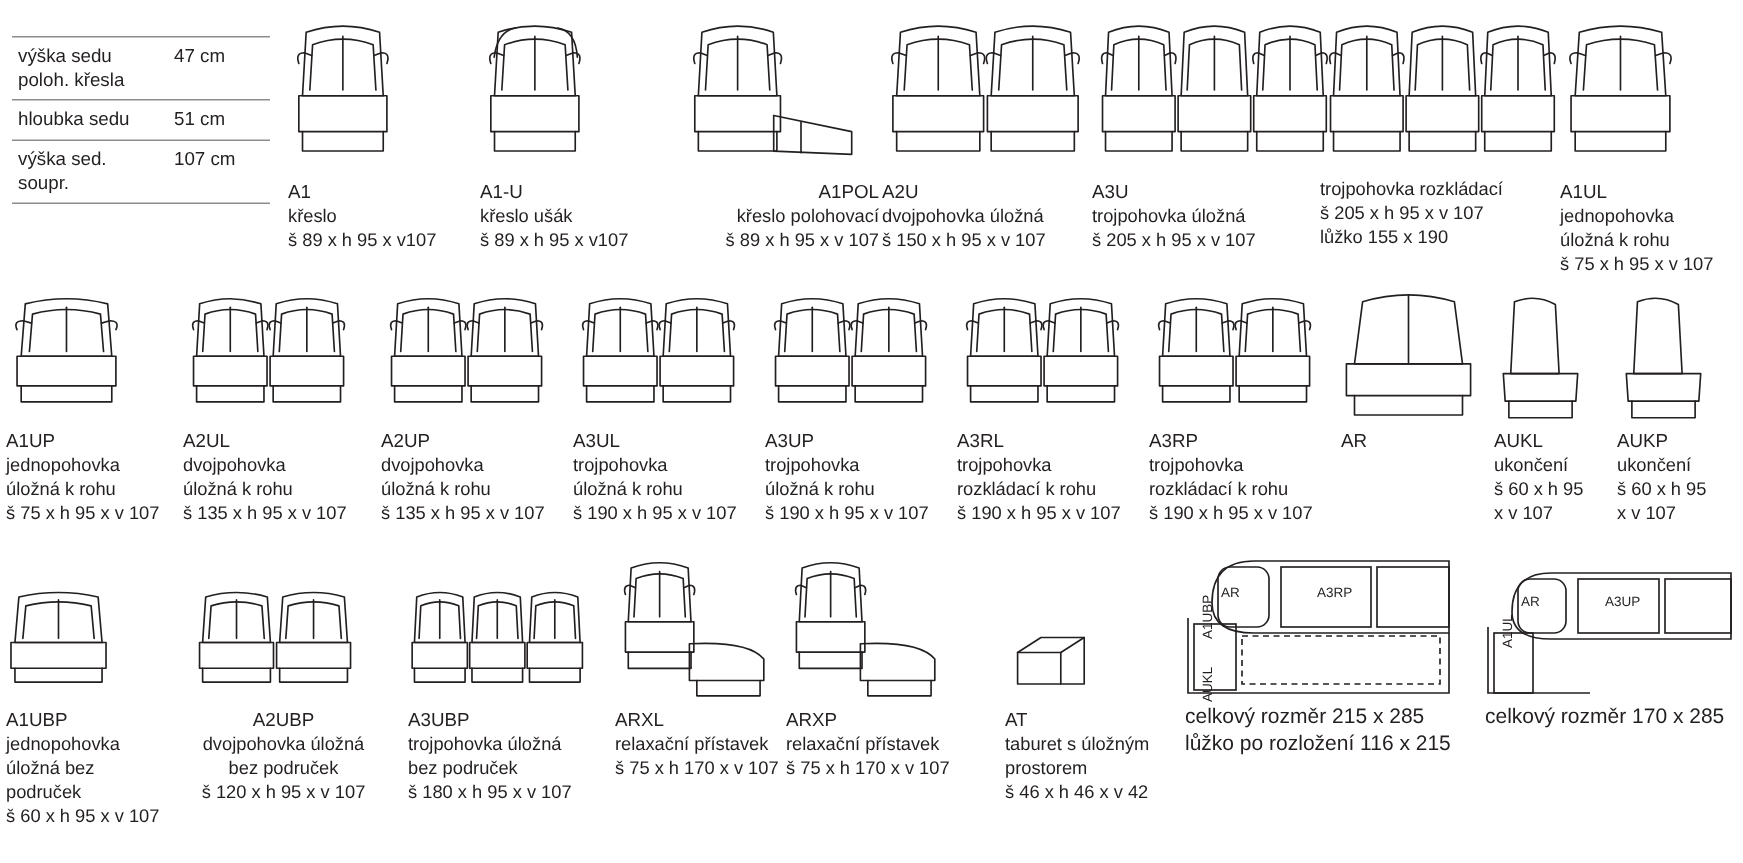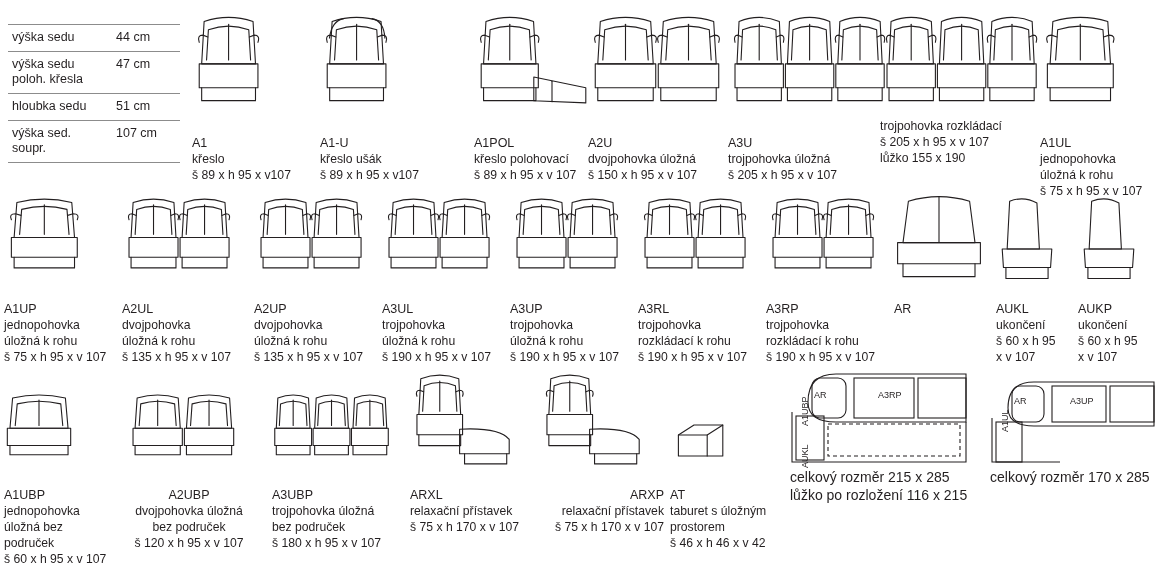--- a/index.html
+++ b/index.html
@@ -54,45 +54,41 @@
   }
   .pic {
     position: relative;
   }
   .pic svg {
     display: block;
   }
   .code {
     font-size: 12.5px;
     line-height: 1.28;
-    margin-top: 17px;
+    margin-top: 2px;
     white-space: pre-line;
   }
   .desc {
     font-size: 12.2px;
     line-height: 1.32;
     white-space: pre-line;
   }
   .caption-wide {
     font-size: 14px;
     line-height: 1.32;
     white-space: pre-line;
   }
 </style>
 </head>
 <body>
 
 <div class="sheet">
 
   <table class="dim-table">
     <tbody>
-      <tr>
-        <td>výška sedu</td>
-        <td class="val">44 cm</td>
-      </tr>
       <tr>
         <td>výška sedu
 poloh. křesla</td>
         <td class="val">47 cm</td>
       </tr>
       <tr>
         <td>hloubka sedu</td>
         <td class="val">51 cm</td>
       </tr>
       <tr>
@@ -130,21 +126,21 @@
             <path d="M7.2232 32.312000000000005 Q4.7768 25.136000000000003 10.892800000000001 25.136000000000003 L15.7856 27.0496"></path>
             <path d="M65.9368 32.312000000000005 Q68.38319999999999 25.136000000000003 62.2672 25.136000000000003 L57.374399999999994 27.0496"></path>
             <path d="M9.44 28.080000000000002 Q11.8 10.8 23.6 8.64"></path>
             <path d="M64.9 28.080000000000002 Q63.720000000000006 10.8 51.92 8.64"></path>
           </svg>
         </div>
         <div class="code">A1-U</div>
         <div class="desc">křeslo ušák
 š 89 x h 95 x v107</div>
       </div>
-      <div class="item" style="left: 474px; top: 10px; width: 130px;">
+      <div class="item" style="left: 456px; top: 10px; width: 130px; text-align: right;">
         <div class="pic" style="height: 108px;">
           <svg width="130" height="108" viewBox="0 0 130 108" fill="none" stroke="#231f20" stroke-width="1.1" stroke-linejoin="round" stroke-linecap="round">
             <path d="M9.57 53.84 L11.95 11.52 Q35.75 3.24 59.550000000000004 11.52 L61.93 53.84 Z"></path>
             <path d="M14.33 50.012800000000006 L16.115000000000002 19.799999999999997 Q35.75 12.440000000000001 55.385 19.799999999999997 L57.17 50.012800000000006"></path>
             <path d="M35.75 14.28 L35.75 50.012800000000006"></path>
             <path d="M7.1899999999999995 53.84 L64.31 53.84 L64.31 77.76 L7.1899999999999995 77.76 Z"></path>
             <path d="M9.57 77.76 L9.57 90.64 L61.93 90.64 L61.93 77.76"></path>
             <path d="M7.1899999999999995 32.312000000000005 Q4.8100000000000005 25.136000000000003 10.76 25.136000000000003 L15.52 27.0496"></path>
             <path d="M64.31 32.312000000000005 Q66.69 25.136000000000003 60.74 25.136000000000003 L55.98 27.0496"></path>
             <path d="M59.800000000000004 66.96 L111.8 77.75999999999999 L111.8 92.88 L59.800000000000004 90.72 Z"></path>
@@ -521,21 +517,21 @@
             <path d="M6.9504 28.262240000000006 Q5.0496 22.190720000000002 9.8016 22.190720000000002 L13.6032 23.809792"></path>
             <path d="M52.569599999999994 28.262240000000006 Q54.4704 22.190720000000002 49.718399999999995 22.190720000000002 L45.916799999999995 23.809792"></path>
             <path d="M49.6 61.199999999999996 Q89.28 59.16 99.2 71.39999999999999 L99.2 85.67999999999999 L49.6 85.67999999999999 Z"></path>
             <path d="M54.56 85.67999999999999 L54.56 95.88 L96.72 95.88 L96.72 85.67999999999999"></path>
           </svg>
         </div>
         <div class="code">ARXL</div>
         <div class="desc">relaxační přístavek
 š 75 x h 170 x v 107</div>
       </div>
-      <div class="item" style="left: 540px; top: 368px; width: 124px; text-align: right;">
+      <div class="item" style="left: 524px; top: 368px; width: 124px;">
         <div class="pic" style="height: 102px;">
           <svg width="124" height="102" viewBox="0 0 124 102" fill="none" stroke="#231f20" stroke-width="1.1" stroke-linejoin="round" stroke-linecap="round">
             <path d="M8.851199999999999 46.476800000000004 L10.751999999999999 10.6704 Q29.759999999999998 3.6648 48.768 10.6704 L50.66879999999999 46.476800000000004 Z"></path>
             <path d="M12.6528 43.238656000000006 L14.0784 17.676000000000002 Q29.759999999999998 11.448800000000002 45.441599999999994 17.676000000000002 L46.8672 43.238656000000006"></path>
             <path d="M29.759999999999998 13.005600000000001 L29.759999999999998 43.238656000000006"></path>
             <path d="M6.9504 46.476800000000004 L52.569599999999994 46.476800000000004 L52.569599999999994 66.71520000000001 L6.9504 66.71520000000001 Z"></path>
             <path d="M8.851199999999999 66.71520000000001 L8.851199999999999 77.61280000000001 L50.66879999999999 77.61280000000001 L50.66879999999999 66.71520000000001"></path>
             <path d="M6.9504 28.262240000000006 Q5.0496 22.190720000000002 9.8016 22.190720000000002 L13.6032 23.809792"></path>
             <path d="M52.569599999999994 28.262240000000006 Q54.4704 22.190720000000002 49.718399999999995 22.190720000000002 L45.916799999999995 23.809792"></path>
             <path d="M49.6 61.199999999999996 Q89.28 59.16 99.2 71.39999999999999 L99.2 85.67999999999999 L49.6 85.67999999999999 Z"></path>

